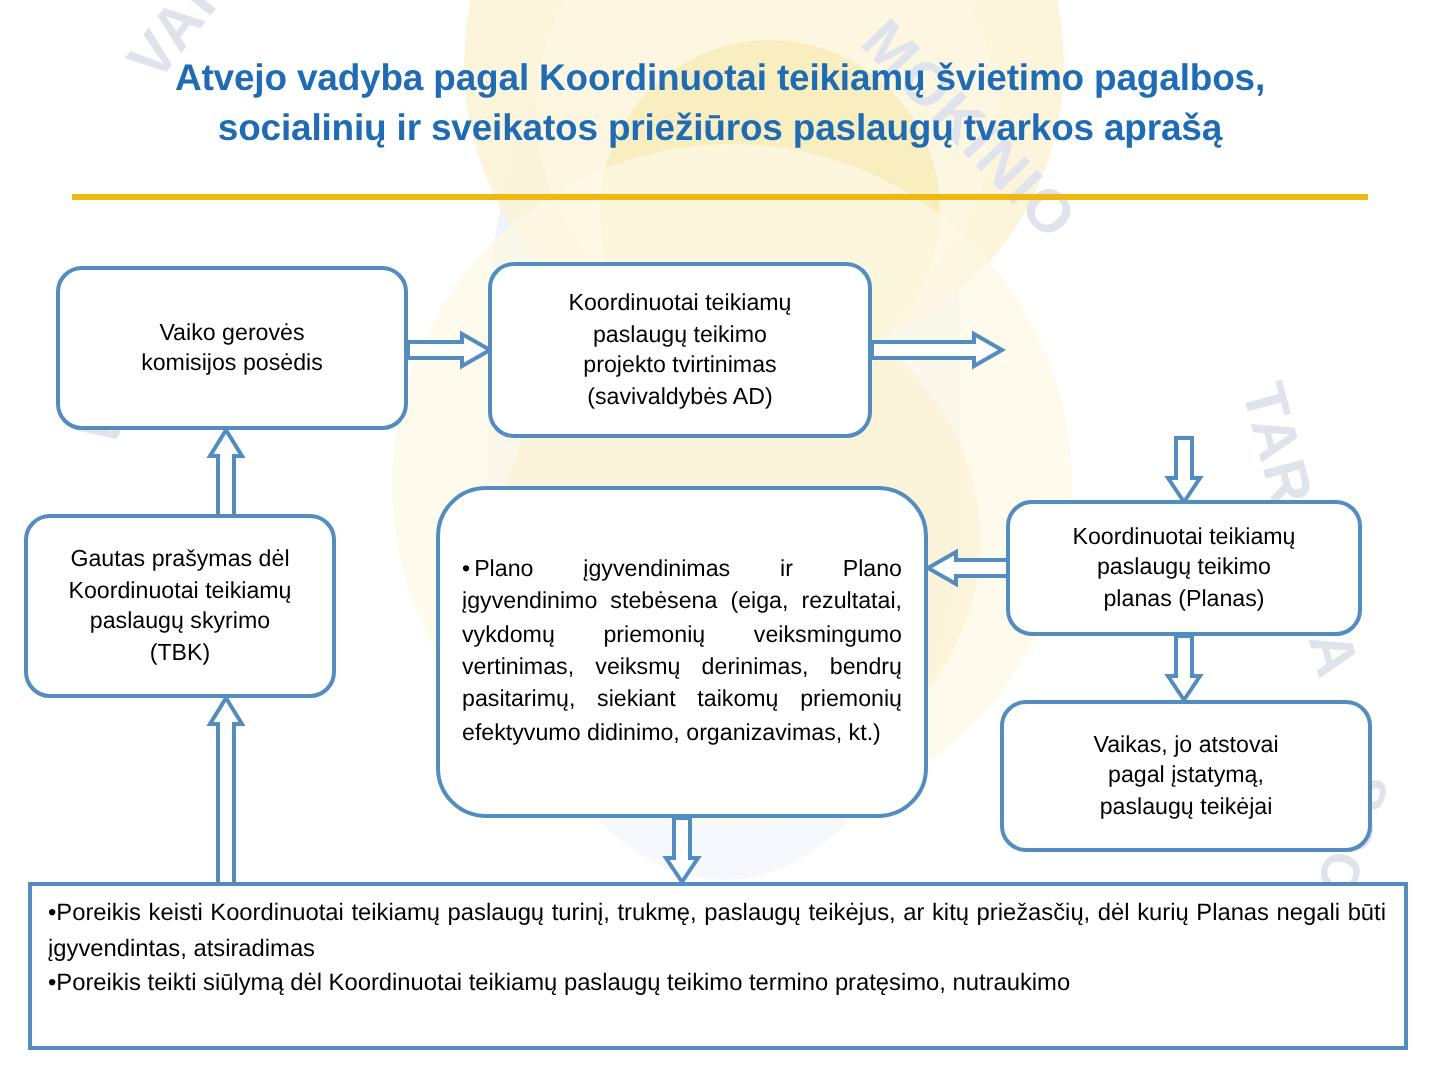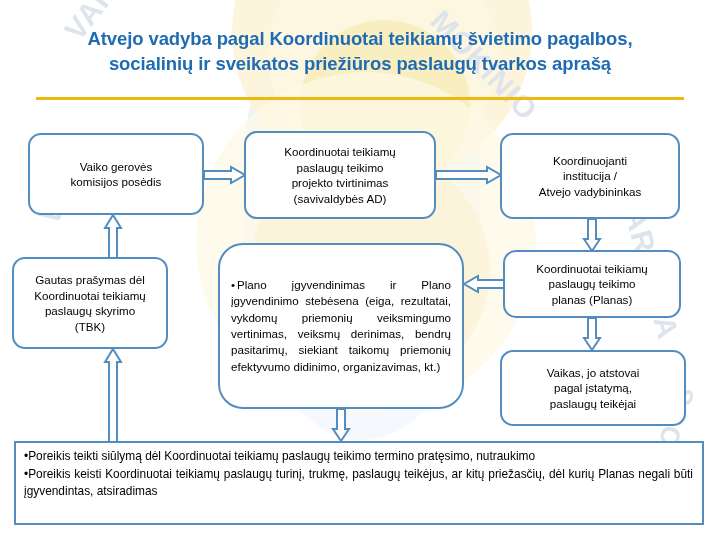--- a/index.html
+++ b/index.html
@@ -197,25 +197,20 @@
 komisijos posėdis</div>
   </div>
 
   <div class="box rounded" id="box-approval">
     <div class="inner" style="white-space:pre-line;">Koordinuotai teikiamų
 paslaugų teikimo
 projekto tvirtinimas
 (savivaldybės AD)</div>
   </div>
 
-  <div class="box rounded" id="box-institution">
-    <div class="inner" style="white-space:pre-line;">Koordinuojanti
-institucija /
-Atvejo vadybininkas</div>
-  </div>
 
   <div class="box rounded" id="box-request">
     <div class="inner" style="white-space:pre-line;">Gautas prašymas dėl
 Koordinuotai teikiamų
 paslaugų skyrimo
 (TBK)</div>
   </div>
 
   <div class="box rounded" id="box-plan-impl">
     <div class="inner">
@@ -230,18 +225,18 @@
   </div>
 
   <div class="box rounded" id="box-child">
     <div class="inner" style="white-space:pre-line;">Vaikas, jo atstovai
 pagal įstatymą,
 paslaugų teikėjai</div>
   </div>
 
   <div class="box" id="box-notes">
     <div class="inner">
+      <p><span class="bullet">•</span><span>Poreikis keisti Koordinuotai teikiamų paslaugų turinį, trukmę, paslaugų teikėjus, ar kitų priežasčių, dėl kurių Planas negali būti įgyvendintas, atsiradimas</span></p>
       <p><span class="bullet">•</span><span>Poreikis teikti siūlymą dėl Koordinuotai teikiamų paslaugų teikimo termino pratęsimo, nutraukimo</span></p>
-      <p><span class="bullet">•</span><span>Poreikis keisti Koordinuotai teikiamų paslaugų turinį, trukmę, paslaugų teikėjus, ar kitų priežasčių, dėl kurių Planas negali būti įgyvendintas, atsiradimas</span></p>
     </div>
   </div>
 
 </div>
 
 </body></html>

